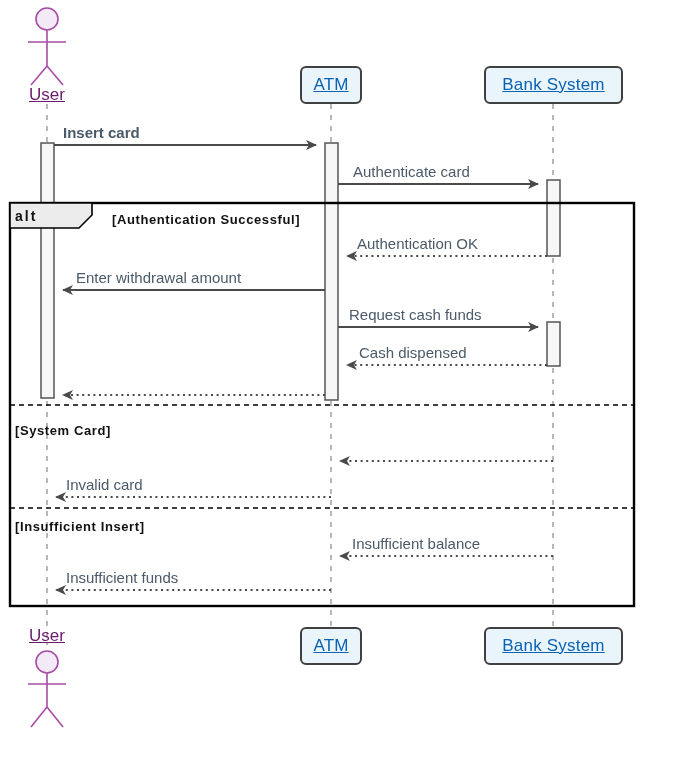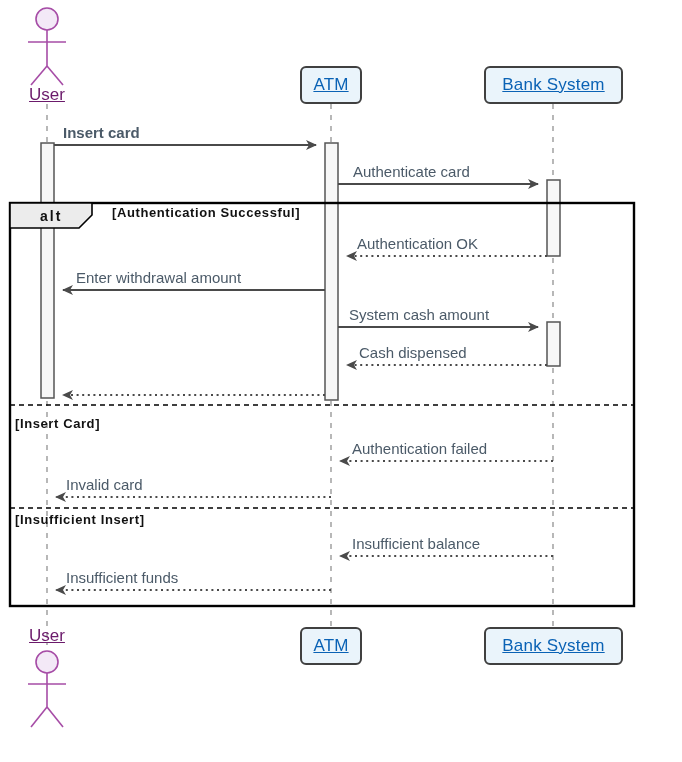--- a/index.html
+++ b/index.html
@@ -38,31 +38,32 @@
     text-align:center;
   }
 
   
   .alt-tab{
     position:absolute;
     font-size:14px;font-weight:bold;
     color:#111;
     letter-spacing:2px;
     display:flex;align-items:center;
-    padding-left:30px;
+    padding-left:5px;
     box-sizing:border-box;
   }
 
   
   .guard{
     position:absolute;
     font-size:13px;font-weight:bold;
     color:#111;
     letter-spacing:.6px;
     white-space:nowrap;
+    margin-top:7px;
   }
 
   
   .msg-label{
     position:absolute;
     font-size:15px;
     color:#4b5a68;
     white-space:nowrap;
   }
 </style>
@@ -195,38 +196,37 @@
   </div>
 
   <div class="participant" style="left:484px;top:627px;width:139px;height:38px;">
     <span class="pname">Bank System</span>
   </div>
 
   <div class="alt-tab" style="left:10px;top:203px;width:82px;height:25px;">alt</div>
 
   <div class="guard" style="left:112px;top:205px;">[Authentication Successful]</div>
 
-  <div class="guard" style="left:15px;top:416px;">[Insert Card]</div>
+  <div class="guard" style="left:15px;top:416px;">[System Card]</div>
 
   <div class="guard" style="left:15px;top:512px;">[Insufficient Insert]</div>
 
   <div class="msg-label" style="left:63px;top:124px;font-weight:bold;">Insert card</div>
 
   <div class="msg-label" style="left:347px;top:163px;margin-left:6px;">Authenticate card</div>
 
   <div class="msg-label" style="left:357px;top:235px;">Authentication OK</div>
 
   <div class="msg-label" style="left:76px;top:269px;">Enter withdrawal amount</div>
 
-  <div class="msg-label" style="left:349px;top:306px;">System cash amount</div>
+  <div class="msg-label" style="left:349px;top:306px;">Request cash funds</div>
 
   <div class="msg-label" style="left:359px;top:344px;">Cash dispensed</div>
 
 
-  <div class="msg-label" style="left:352px;top:440px;">Authentication failed</div>
 
   <div class="msg-label" style="left:66px;top:476px;">Invalid card</div>
 
   <div class="msg-label" style="left:352px;top:535px;">Insufficient balance</div>
 
   <div class="msg-label" style="left:66px;top:569px;">Insufficient funds</div>
 
 </div>
 
 </body></html>

